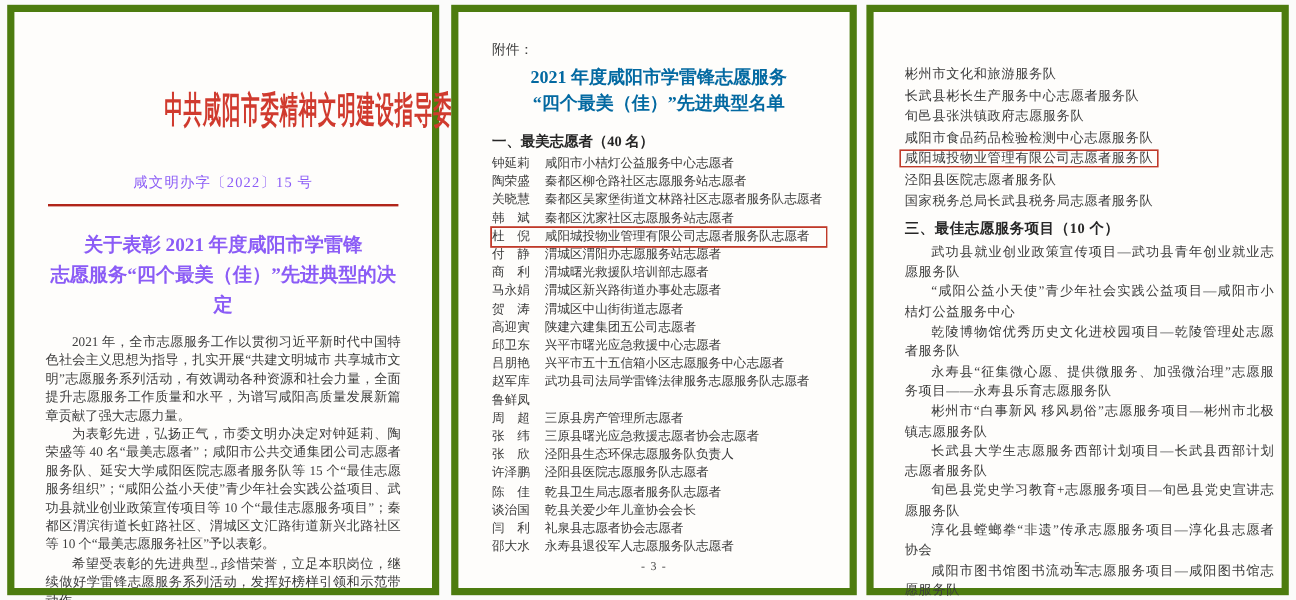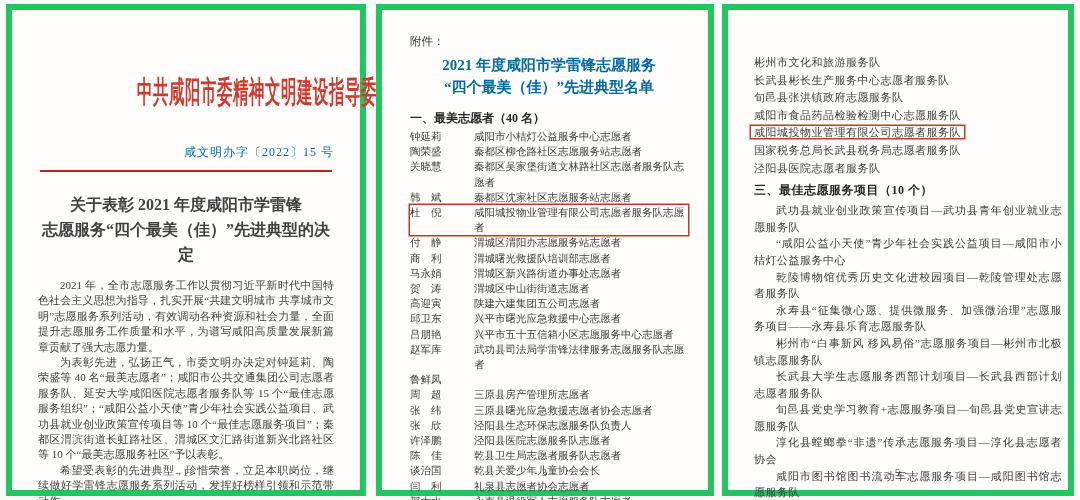--- a/index.html
+++ b/index.html
@@ -5,56 +5,56 @@
   html,body{margin:0;padding:0;}
   body{
     width:1080px;height:500px;position:relative;
     background:#fbfbfa;
     font-family:"Liberation Serif","DejaVu Serif",serif;
     overflow:hidden;
   }
   .page{
     position:absolute;top:4px;bottom:4px;
     background:#fefdfb;
-    border:6px solid #22c55e;
+    border:6px solid #4d7c0f;
     box-sizing:border-box;
     color:#3b3b3b;
   }
   #page-1{left:6px;width:360px;padding:50px 26px 0 26px;}
   #page-2{left:376px;width:338px;padding:24px 20px 0 28px;}
   #page-3{left:722px;width:352px;padding:44px 6px 0 26px;}
 
   
   .p1-header{text-align:center;margin-top:16px;white-space:nowrap;}
   .p1-header span{
     display:inline-block;
     font-weight:bold;font-size:24px;color:#d03a2e;
     transform:scale(0.64,1.25);transform-origin:center center;
     letter-spacing:1px;
   }
   .p1-docnum{
-    text-align:right;margin-top:36px;
-    font-size:12px;color:#0369a1;letter-spacing:1px;
+    text-align:center;margin-top:36px;
+    font-size:12px;color:#8b5cf6;letter-spacing:1px;
   }
   .p1-rule{border:none;border-top:2px solid #b1251a;margin:9px 2px 0 2px;}
   .p1-title{
     margin-top:20px;text-align:center;font-weight:bold;
-    font-size:16px;line-height:25px;color:#404040;
+    font-size:16px;line-height:25px;color:#8b5cf6;
   }
   .p1-body{margin-top:11px;font-size:11px;line-height:15.4px;text-align:justify;color:#3d3d3d;}
   .p1-body p{margin:0;text-indent:2em;}
 
   
   .p2-attach{font-size:11.5px;color:#3d3d3d;}
   .p2-title{
     text-align:center;font-weight:bold;font-size:15px;
     line-height:22px;color:#0369a1;margin-top:5px;
   }
   .p2-section{font-weight:bold;font-size:12px;color:#262626;margin-top:12px;margin-bottom:2px;}
-  .v-row{display:flex;font-size:10.5px;line-height:15.2px;align-items:flex-start;gap:20px;}
+  .v-row{display:flex;font-size:10.5px;line-height:15.2px;align-items:flex-end;}
   .v-name{width:44px;flex-shrink:0;}
   .v-org{flex:1;}
   .v-row.highlighted{box-shadow:0 0 0 1.5px #c03a2a;}
 
   
   .org-list{font-size:11px;line-height:17.6px;letter-spacing:0.5px;}
   .org-row.highlighted .org-name{
     box-shadow:0 0 0 1.5px #c03a2a;
     padding:0 3px;margin-left:-3px;
   }
@@ -231,25 +231,25 @@
 
       <div class="org-row">
         <span class="org-name">咸阳市食品药品检验检测中心志愿服务队</span>
       </div>
 
       <div class="org-row highlighted">
         <span class="org-name">咸阳城投物业管理有限公司志愿者服务队</span>
       </div>
 
       <div class="org-row">
+        <span class="org-name">泾阳县医院志愿者服务队</span>
+      </div>
+
+      <div class="org-row">
         <span class="org-name">国家税务总局长武县税务局志愿者服务队</span>
-      </div>
-
-      <div class="org-row">
-        <span class="org-name">泾阳县医院志愿者服务队</span>
       </div>
     </div>
   <div class="p3-section">三、最佳志愿服务项目（10 个）</div>
   <div class="project-list">
 
       <p>武功县就业创业政策宣传项目—武功县青年创业就业志愿服务队</p>
 
       <p>“咸阳公益小天使”青少年社会实践公益项目—咸阳市小桔灯公益服务中心</p>
 
       <p>乾陵博物馆优秀历史文化进校园项目—乾陵管理处志愿者服务队</p>

